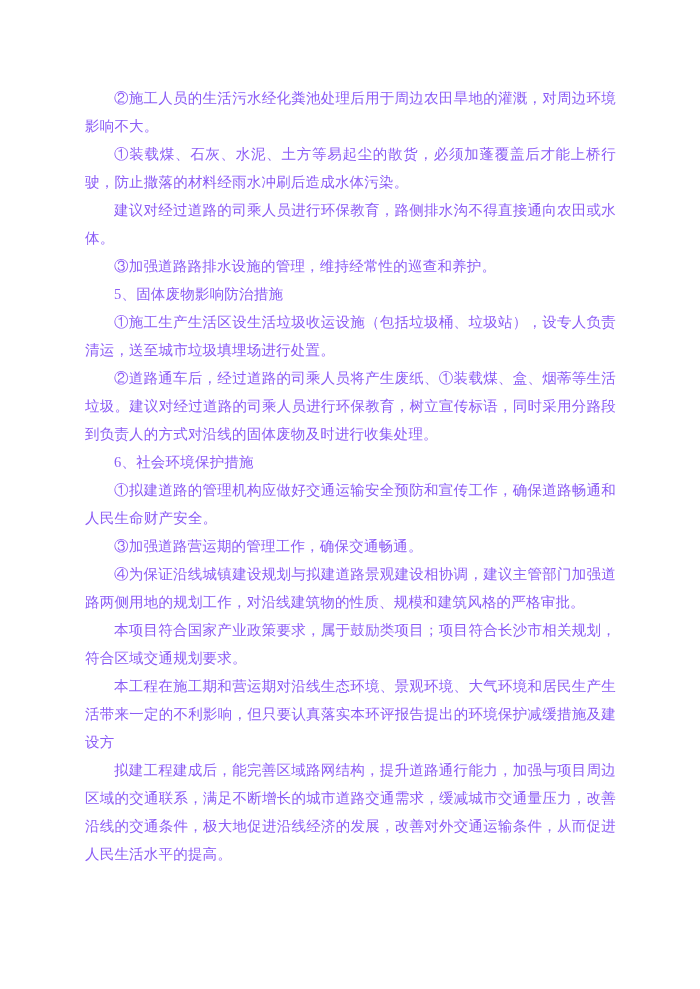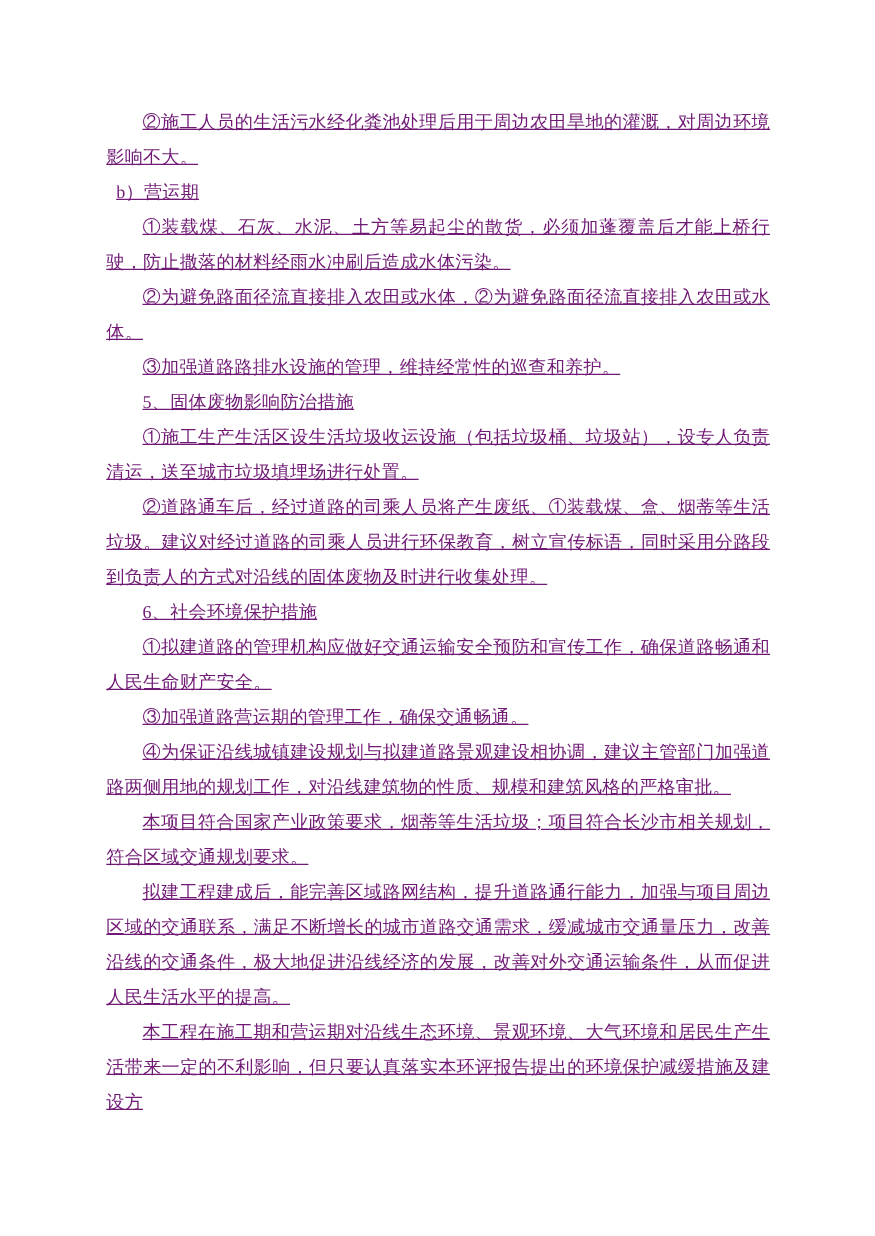--- a/index.html
+++ b/index.html
@@ -13,53 +13,51 @@
     height: 989px;
     background: #ffffff;
     overflow: hidden;
     font-family: "Liberation Serif", "DejaVu Serif", serif;
   }
   .doc-body {
     position: absolute;
     left: 85px;
     top: 84px;
     width: 531px;
-    color: #701a75;
+    color: #8b5cf6;
     font-size: 14.5px;
     line-height: 28px;
     letter-spacing: 0.2px;
-    text-decoration: underline;
   }
   .doc-body p {
     margin: 0;
     padding: 0;
     text-align: justify;
   }
   .doc-body p.body,
   .doc-body p.heading {
     text-indent: 2em;
   }
   .doc-body p.subheading {
     text-indent: 0.55em;
   }
 </style>
 </head>
 <body>
 
 <div class="page">
   <div class="doc-body">
       <p class="body">②施工人员的生活污水经化粪池处理后用于周边农田旱地的灌溉，对周边环境影响不大。</p>
-      <p class="subheading">b）营运期</p>
       <p class="body">①装载煤、石灰、水泥、土方等易起尘的散货，必须加蓬覆盖后才能上桥行驶，防止撒落的材料经雨水冲刷后造成水体污染。</p>
-      <p class="body">②为避免路面径流直接排入农田或水体，②为避免路面径流直接排入农田或水体。</p>
+      <p class="body">建议对经过道路的司乘人员进行环保教育，路侧排水沟不得直接通向农田或水体。</p>
       <p class="body">③加强道路路排水设施的管理，维持经常性的巡查和养护。</p>
       <p class="heading">5、固体废物影响防治措施</p>
       <p class="body">①施工生产生活区设生活垃圾收运设施（包括垃圾桶、垃圾站），设专人负责清运，送至城市垃圾填埋场进行处置。</p>
       <p class="body">②道路通车后，经过道路的司乘人员将产生废纸、①装载煤、盒、烟蒂等生活垃圾。建议对经过道路的司乘人员进行环保教育，树立宣传标语，同时采用分路段到负责人的方式对沿线的固体废物及时进行收集处理。</p>
       <p class="heading">6、社会环境保护措施</p>
       <p class="body">①拟建道路的管理机构应做好交通运输安全预防和宣传工作，确保道路畅通和人民生命财产安全。</p>
       <p class="body">③加强道路营运期的管理工作，确保交通畅通。</p>
       <p class="body">④为保证沿线城镇建设规划与拟建道路景观建设相协调，建议主管部门加强道路两侧用地的规划工作，对沿线建筑物的性质、规模和建筑风格的严格审批。</p>
-      <p class="body">本项目符合国家产业政策要求，烟蒂等生活垃圾；项目符合长沙市相关规划，符合区域交通规划要求。</p>
+      <p class="body">本项目符合国家产业政策要求，属于鼓励类项目；项目符合长沙市相关规划，符合区域交通规划要求。</p>
+      <p class="body">本工程在施工期和营运期对沿线生态环境、景观环境、大气环境和居民生产生活带来一定的不利影响，但只要认真落实本环评报告提出的环境保护减缓措施及建设方</p>
       <p class="body">拟建工程建成后，能完善区域路网结构，提升道路通行能力，加强与项目周边区域的交通联系，满足不断增长的城市道路交通需求，缓减城市交通量压力，改善沿线的交通条件，极大地促进沿线经济的发展，改善对外交通运输条件，从而促进人民生活水平的提高。</p>
-      <p class="body">本工程在施工期和营运期对沿线生态环境、景观环境、大气环境和居民生产生活带来一定的不利影响，但只要认真落实本环评报告提出的环境保护减缓措施及建设方</p>
     </div>
 </div>
 
 </body></html>

